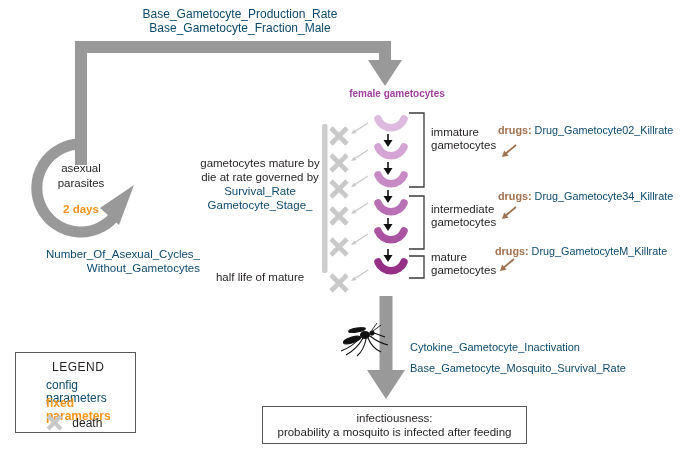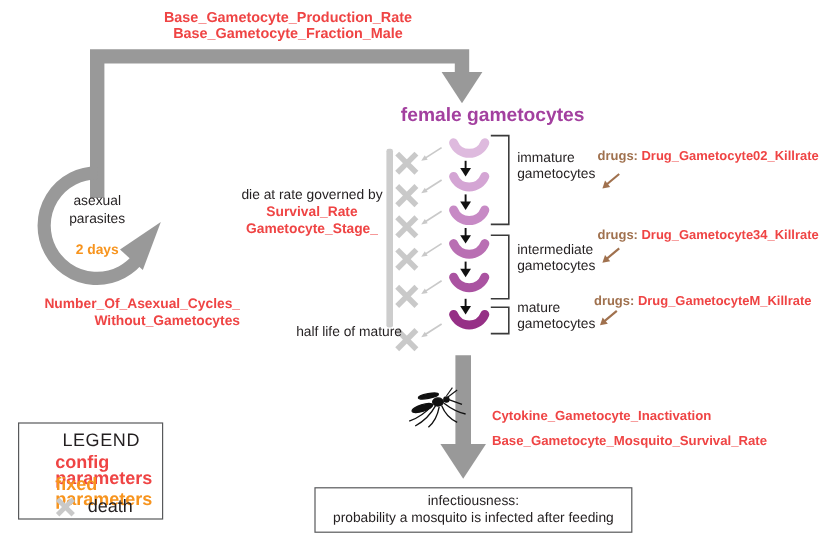--- a/index.html
+++ b/index.html
@@ -2,31 +2,31 @@
 <html><head>
 <meta charset="utf-8">
 <style>
   html,body{margin:0;padding:0;background:#fff;}
   #stage{position:relative;width:684px;height:454px;background:#fff;overflow:hidden;
          font-family:"Liberation Sans","DejaVu Sans",sans-serif;color:#231f20;}
   .abs{position:absolute;}
   .ctr{text-align:center;}
   .nw{white-space:nowrap;}
   .t{font-size:11.5px;line-height:14px;color:#231f20;}
-  .c-config{color:#ef4444;font-weight:bold;}
+  .c-config{color:#0c4a6e;font-weight:normal;}
   .c-fixed{color:#f7941e;font-weight:bold;}
   .c-purple{color:#a3409f;font-weight:bold;}
   .c-brown{color:#a0714e;font-weight:bold;}
   .top-param{font-size:12px;line-height:14px;}
   .stage-label{font-size:11.5px;line-height:13px;}
   .drug-row{font-size:10.8px;line-height:13px;}
   .meal-row{font-size:11px;line-height:13px;}
   .box{border:1px solid #58595b;background:#fff;}
   #legend-box{left:15px;top:352px;width:119px;height:79px;}
-  .legend-item{position:absolute;left:10px;font-size:15px;line-height:13px;padding-left:20px;}
+  .legend-item{position:absolute;left:10px;font-size:12px;line-height:13px;padding-left:20px;}
   #outcome-box{left:262px;top:406px;width:263px;height:36px;}
   svg{position:absolute;left:0;top:0;}
 </style>
 </head>
 <body>
 
 <div id="stage">
 
   <svg width="684" height="454" viewBox="0 0 684 454" xmlns="http://www.w3.org/2000/svg" xmlns:xlink="http://www.w3.org/1999/xlink">
     <defs>
@@ -126,29 +126,30 @@
   <div class="abs ctr t" style="left:36px;top:161px;width:90px;line-height:15px;">
     <div>asexual</div>
     <div>parasites</div>
   </div>
   <div class="abs ctr t c-fixed" style="left:36px;top:202px;width:90px;">2 days</div>
   <div class="abs ctr c-config nw" style="left:8px;top:247px;width:192px;font-size:11.5px;line-height:14px;text-align:right;">
     <div>Number_Of_Asexual_Cycles_</div>
     <div>Without_Gametocytes</div>
   </div>
 
-  <div class="abs ctr c-purple nw" style="left:307px;top:88px;width:180px;font-size:16px;text-align:right;">female gametocytes</div>
+  <div class="abs ctr c-purple nw" style="left:307px;top:88px;width:180px;font-size:10px;">female gametocytes</div>
 
   <div class="abs ctr t" style="left:185px;top:156px;width:150px;">
+    <div class="nw">gametocytes mature by</div>
     <div class="nw">die at rate governed by</div>
     <div class="nw c-config">Survival_Rate</div>
     <div class="nw c-config">Gametocyte_Stage_</div>
   </div>
 
-  <div class="abs ctr t" style="left:185px;top:270px;width:150px;text-align:right;">
+  <div class="abs ctr t" style="left:185px;top:270px;width:150px;">
     <div class="nw">half life of mature</div>
   </div>
 
   <div class="abs stage-label" style="left:431px;top:126px;">
     <div>immature</div>
     <div>gametocytes</div>
   </div>
   <div class="abs stage-label" style="left:431px;top:203px;">
     <div>intermediate</div>
     <div>gametocytes</div>

